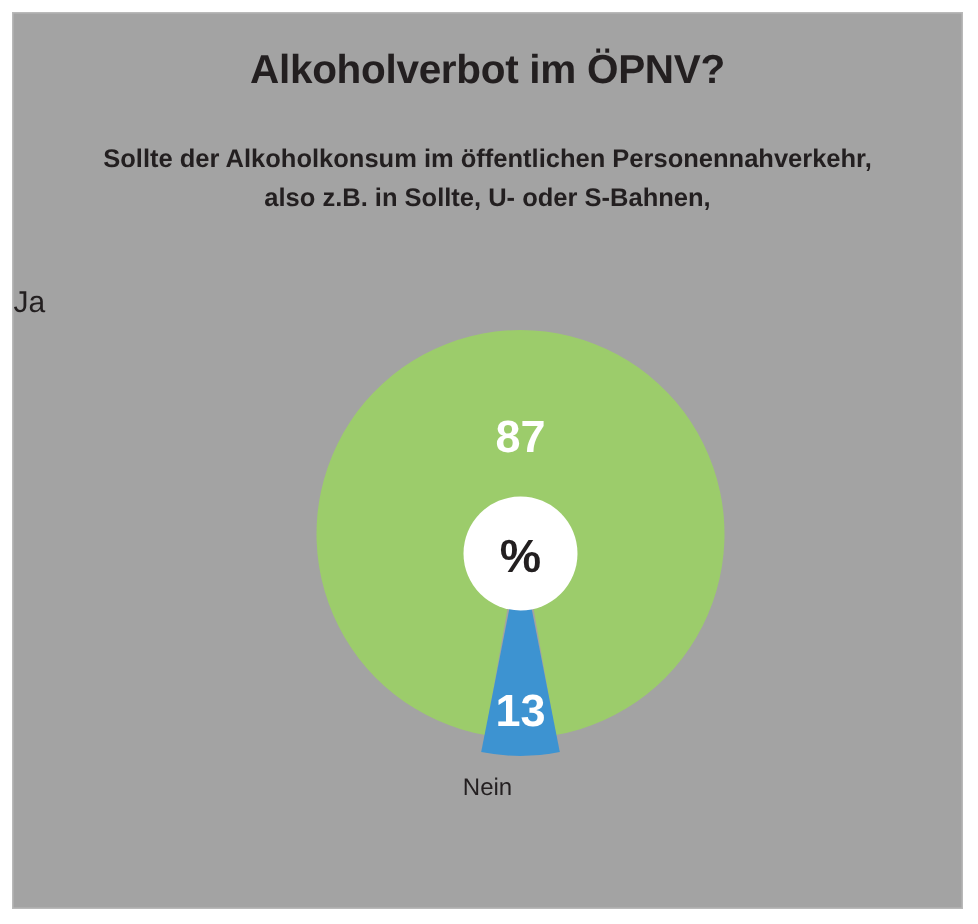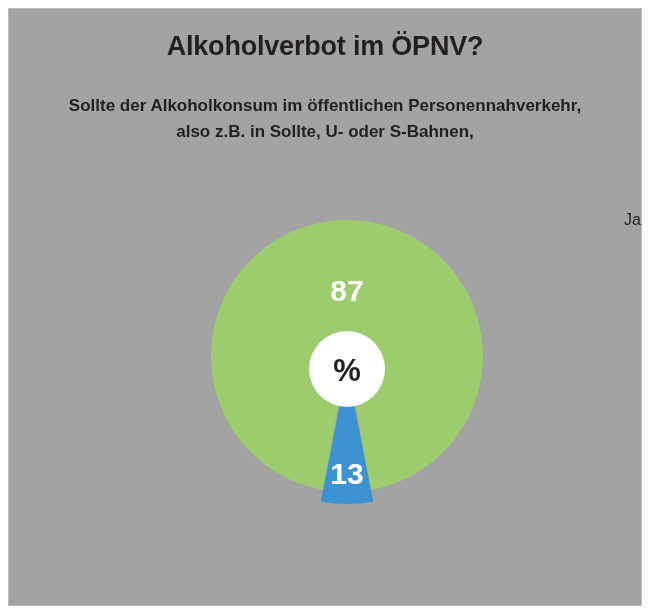--- a/index.html
+++ b/index.html
@@ -45,24 +45,23 @@
     font-weight: bold;
     line-height: 26px;
     color: #231f20;
     margin-top: 16px;
   }
   #label-ja {
     position: absolute;
     left: 0;
     top: 182px;
     width: 100%;
-    text-align: right;
-    font-size: 16px;
+    text-align: left;
+    font-size: 20px;
     color: #231f20;
-    margin-top: 20px;
   }
   #label-nein {
     position: absolute;
     left: 0;
     top: 508px;
     width: 100%;
     text-align: center;
     font-size: 16px;
     color: #231f20;
   }
@@ -126,15 +125,16 @@
                  Z"></path>
       </g>
 
       <circle cx="145" cy="153" r="38" fill="#ffffff"></circle>
       <text class="hole-label" x="145" y="165" text-anchor="middle">%</text>
       <text class="slice-value" x="145" y="85" text-anchor="middle">87</text>
       <text class="slice-value" x="145" y="268" text-anchor="middle">13</text>
     </svg>
   </div>
 
+  <div id="label-nein">Nein</div>
 
 
 </div>
 
 </body></html>

